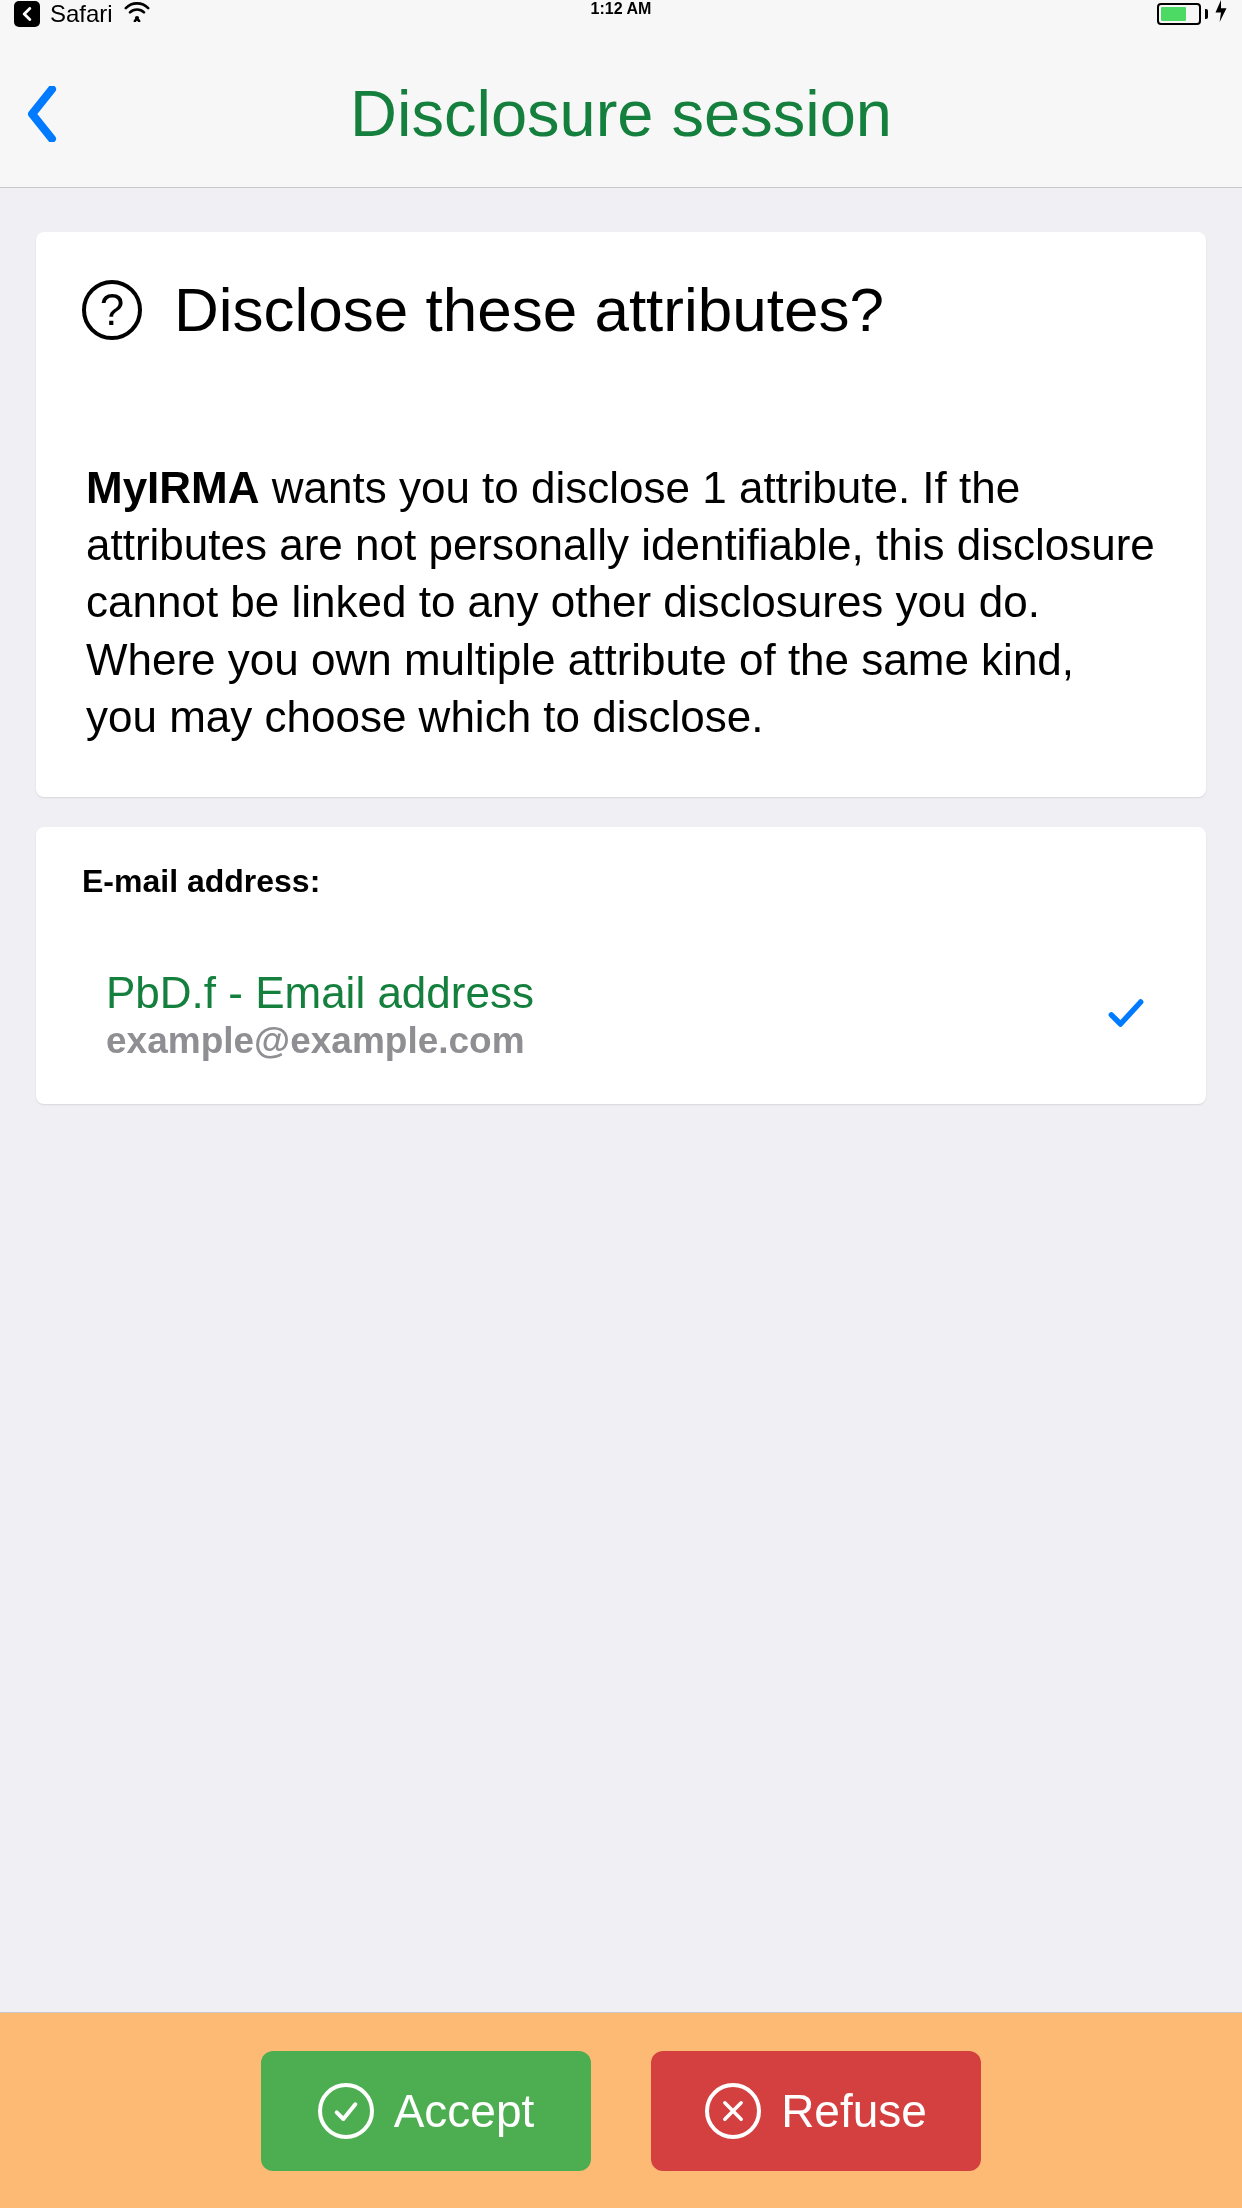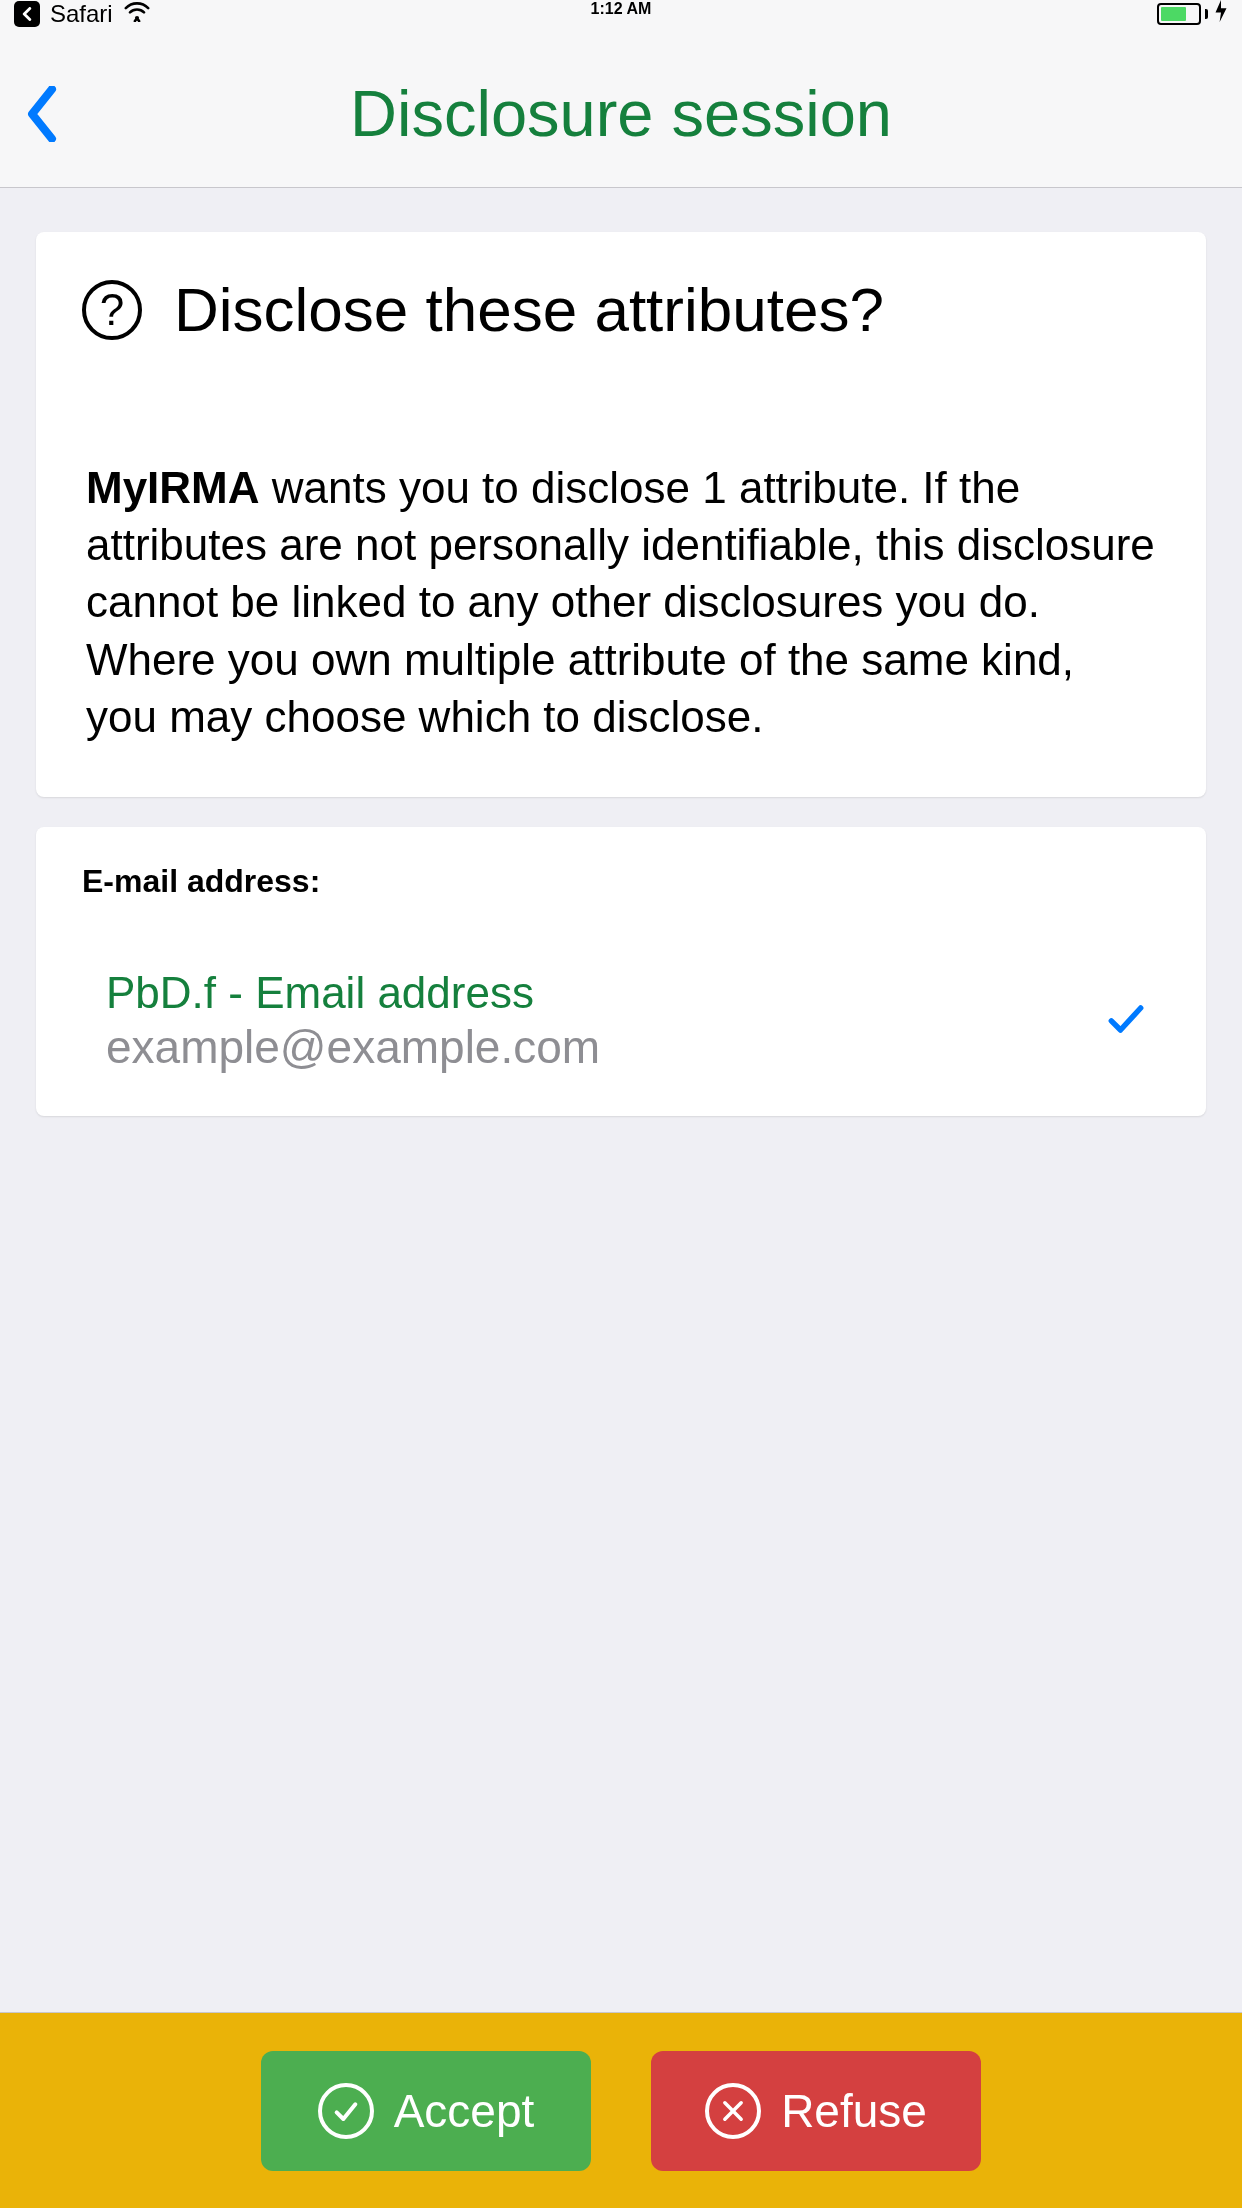--- a/index.html
+++ b/index.html
@@ -110,31 +110,31 @@
     }
     .attr-row {
       display: flex;
       align-items: center;
       justify-content: space-between;
       margin-top: 68px;
       padding-left: 24px;
     }
     .attr-info { display: flex; flex-direction: column; gap: 2px; }
     .attr-title { font-size: 44px; color: #15803d; }
-    .attr-value { font-size: 46px; color: #8e8e93; }
+    .attr-value { font-size: 37px; color: #8e8e93; font-weight: bold; }
     .check-mark { color: #007aff; margin-right: 12px; }
 
     
     .bottom-bar {
       position: absolute;
       bottom: 0;
       left: 0;
       right: 0;
       height: 196px;
-      background: #eab308;
+      background: #fdba74;
       border-top: 1px solid #c8c7cc;
       display: flex;
       align-items: center;
       justify-content: center;
       gap: 60px;
     }
     .action-button {
       width: 330px;
       height: 120px;
       border-radius: 12px;

